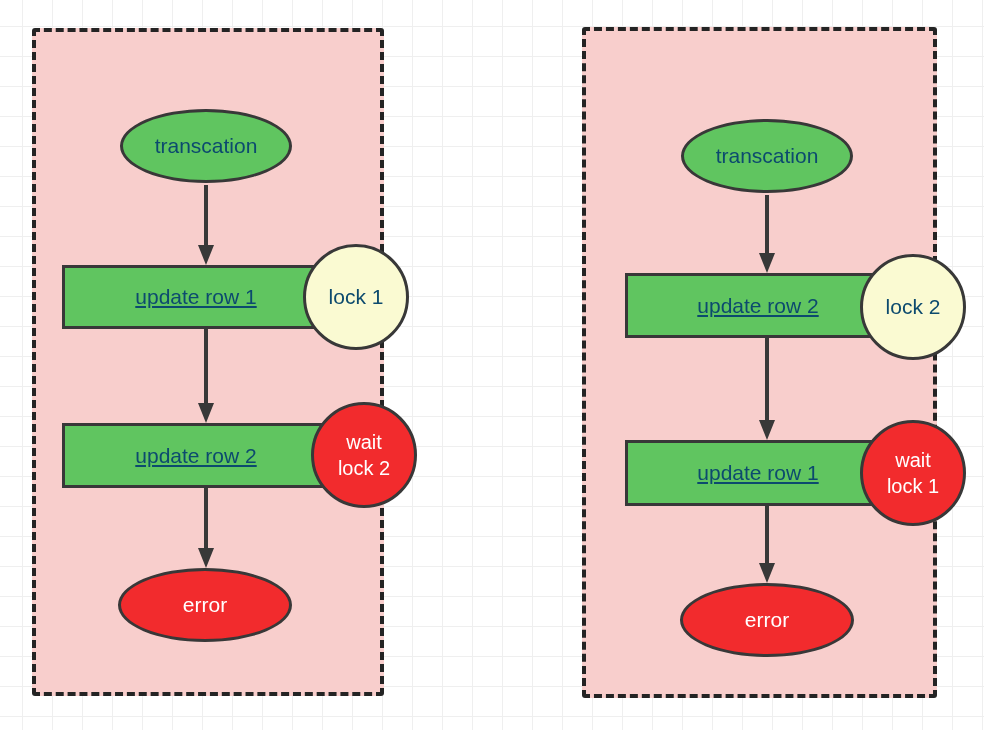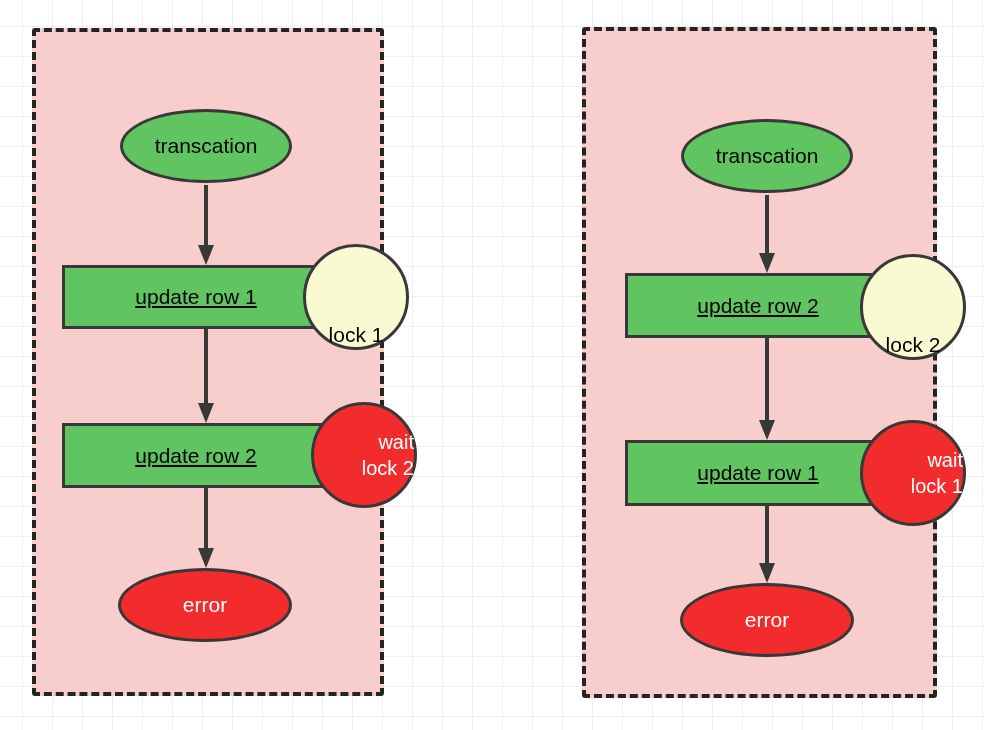--- a/index.html
+++ b/index.html
@@ -29,21 +29,21 @@
     box-sizing: border-box;
     z-index: 0;
   }
   .node {
     position: absolute;
     box-sizing: border-box;
     display: flex;
     align-items: center;
     justify-content: center;
     text-align: center;
-    color: #000000;
+    color: #0c4a6e;
     font-size: 21px;
     line-height: 1.2;
   }
   .node-ellipse {
     border-radius: 50%;
     border: 3px solid var(--stroke, #383838);
     background: var(--node-green, #60c560);
     z-index: 2;
   }
   .node-ellipse.red {
@@ -54,21 +54,20 @@
     border: 3px solid var(--stroke, #383838);
     background: var(--node-green, #60c560);
     z-index: 2;
     text-decoration: underline;
   }
   .badge-circle {
     border-radius: 50%;
     border: 3px solid var(--stroke, #383838);
     background: var(--node-yellow, #fafad2);
     z-index: 3;
-    align-items: flex-end;
   }
   .badge-circle.red {
     background: var(--node-red, #f22b2d);
     color: #ffffff;
     font-size: 20px;
     line-height: 1.3;
     flex-direction: column;
   }
   .arrow-line {
     position: absolute;

